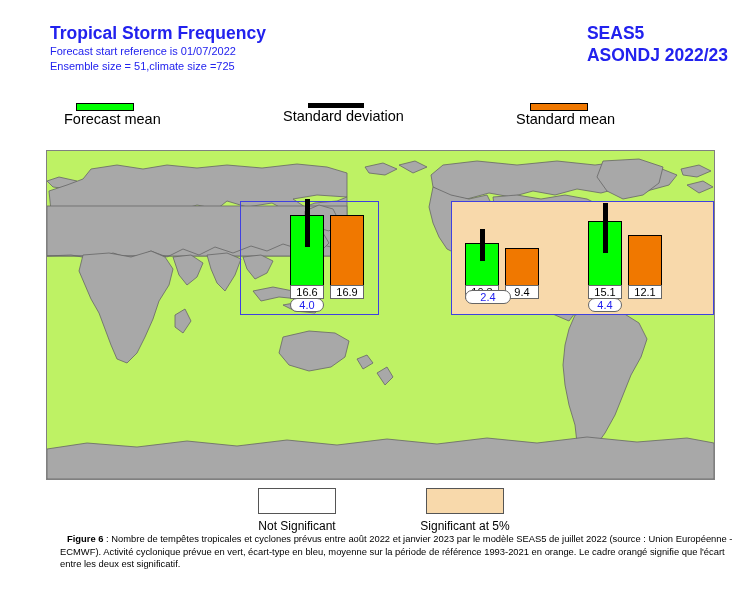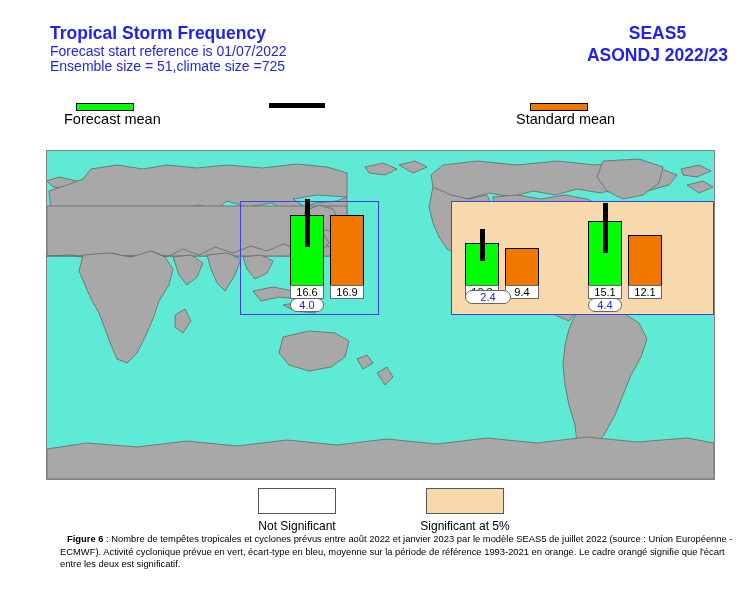--- a/index.html
+++ b/index.html
@@ -2,37 +2,37 @@
 <html><head>
 <meta charset="utf-8">
 <style>
   html,body{margin:0;padding:0;background:#ffffff;}
   body{width:756px;height:595px;position:relative;font-family:"Liberation Sans",sans-serif;overflow:hidden;}
 
   
   #hdr-left{position:absolute;left:50px;top:22px;}
   #hdr-left .t1{font-size:17.5px;font-weight:bold;color:#2222ee;line-height:22px;white-space:nowrap;}
   #hdr-left .t2{font-size:17.5px;font-weight:bold;color:#2222ee;line-height:22px;white-space:nowrap;}
-  #hdr-left .s1,#hdr-left .s2{font-size:14px;color:#2222ee;line-height:15px;white-space:nowrap;}
-
-  #hdr-right{position:absolute;right:28px;top:22px;text-align:center;}
+  #hdr-left .s1,#hdr-left .s2{font-size:11px;color:#2222ee;line-height:15px;white-space:nowrap;}
+
+  #hdr-right{position:absolute;right:28px;top:22px;text-align:left;}
   #hdr-right .t1{font-size:17.5px;font-weight:bold;color:#2222ee;line-height:22px;}
   #hdr-right .t2{font-size:17.5px;font-weight:bold;color:#2222ee;line-height:22px;}
   #hdr-right .s1{font-size:11.5px;color:#2222ee;line-height:15px;}
 
   
   #legend{position:absolute;left:50px;top:103px;width:600px;height:24px;}
   .lg-item{position:absolute;display:flex;align-items:center;height:24px;flex-direction:column;}
   .lg-sw{width:56px;height:21px;border:1px solid #000;}
   .lg-line{width:56px;height:5px;background:#000;}
   .lg-tx{font-size:14.5px;color:#000;margin-left:14px;white-space:nowrap;}
 
   
   #mapwrap{position:absolute;left:46px;top:150px;width:669px;height:330px;}
-  #mapframe{position:absolute;inset:0;border:1px solid #808080;background:#5eead4;box-sizing:border-box;overflow:hidden;}
+  #mapframe{position:absolute;inset:0;border:1px solid #808080;background:#bef264;box-sizing:border-box;overflow:hidden;}
   #land{position:absolute;inset:0;}
   #land svg{display:block;}
 
   
   .basin{position:absolute;border:1px solid #4040e0;box-sizing:border-box;}
   .basin.sig{background:#f8d9ab;}
   .basin.nosig{background:transparent;}
 
   
   .bargrp{position:absolute;}
@@ -69,20 +69,21 @@
   <div class="t2">ASONDJ 2022/23</div>
 </div>
 
 <div id="legend">
   <div class="lg-item" style="left:0px;">
     <div class="lg-sw" style="background:#00ff00;"></div>
     <div class="lg-tx">Forecast mean</div>
   </div>
   <div class="lg-item" style="left:219px;">
     <div class="lg-line"></div>
+    <div class="lg-tx">Standard deviation</div>
   </div>
   <div class="lg-item" style="left:452px;">
     <div class="lg-sw" style="background:#f07800;"></div>
     <div class="lg-tx">Standard mean</div>
   </div>
 </div>
 
 <div id="mapwrap">
   <div id="mapframe">
 

